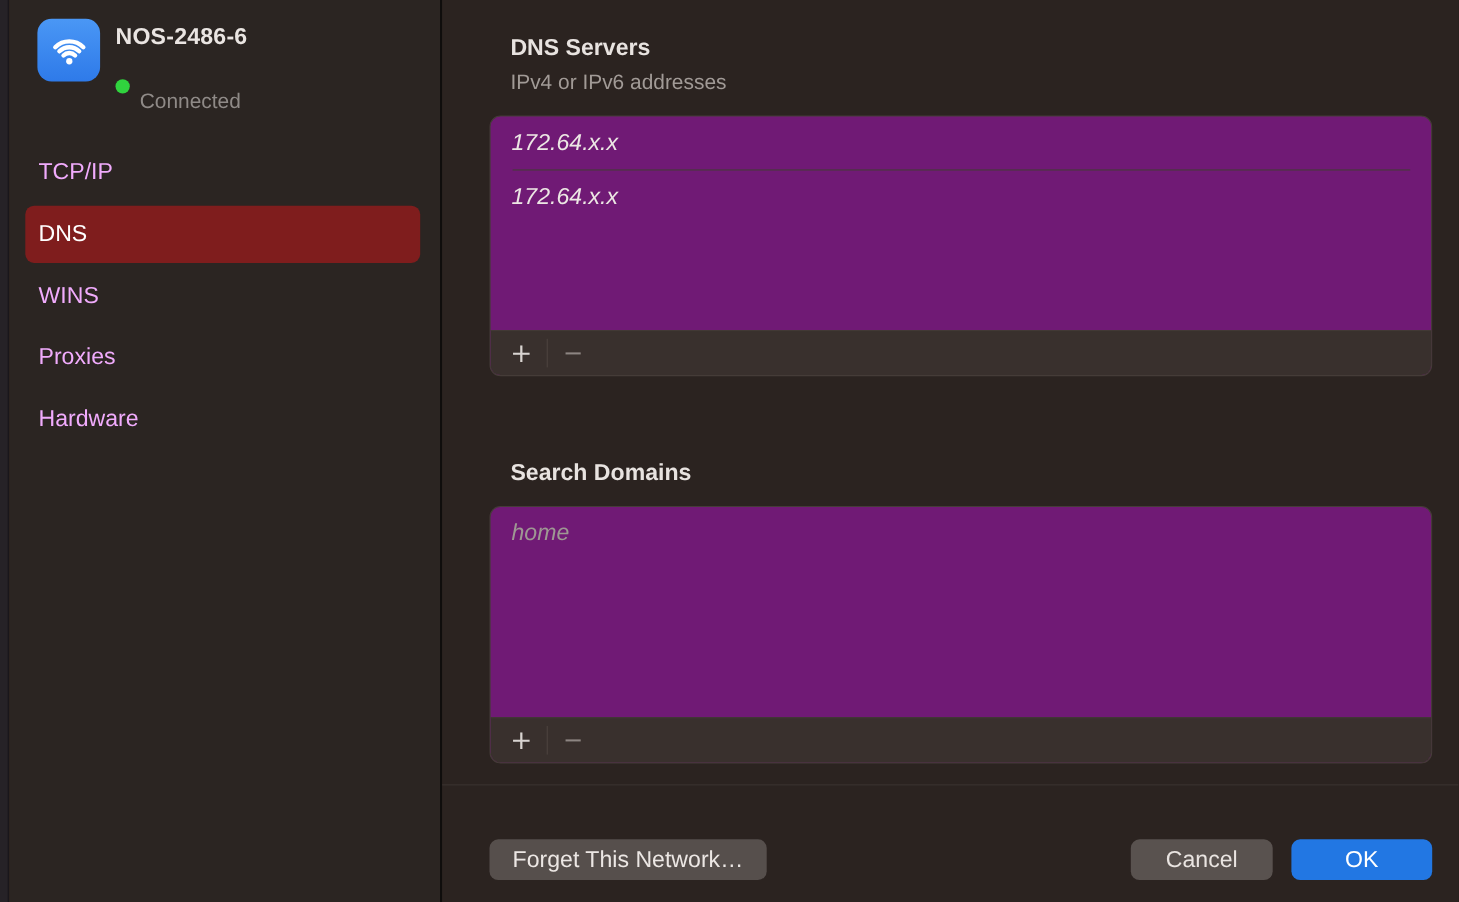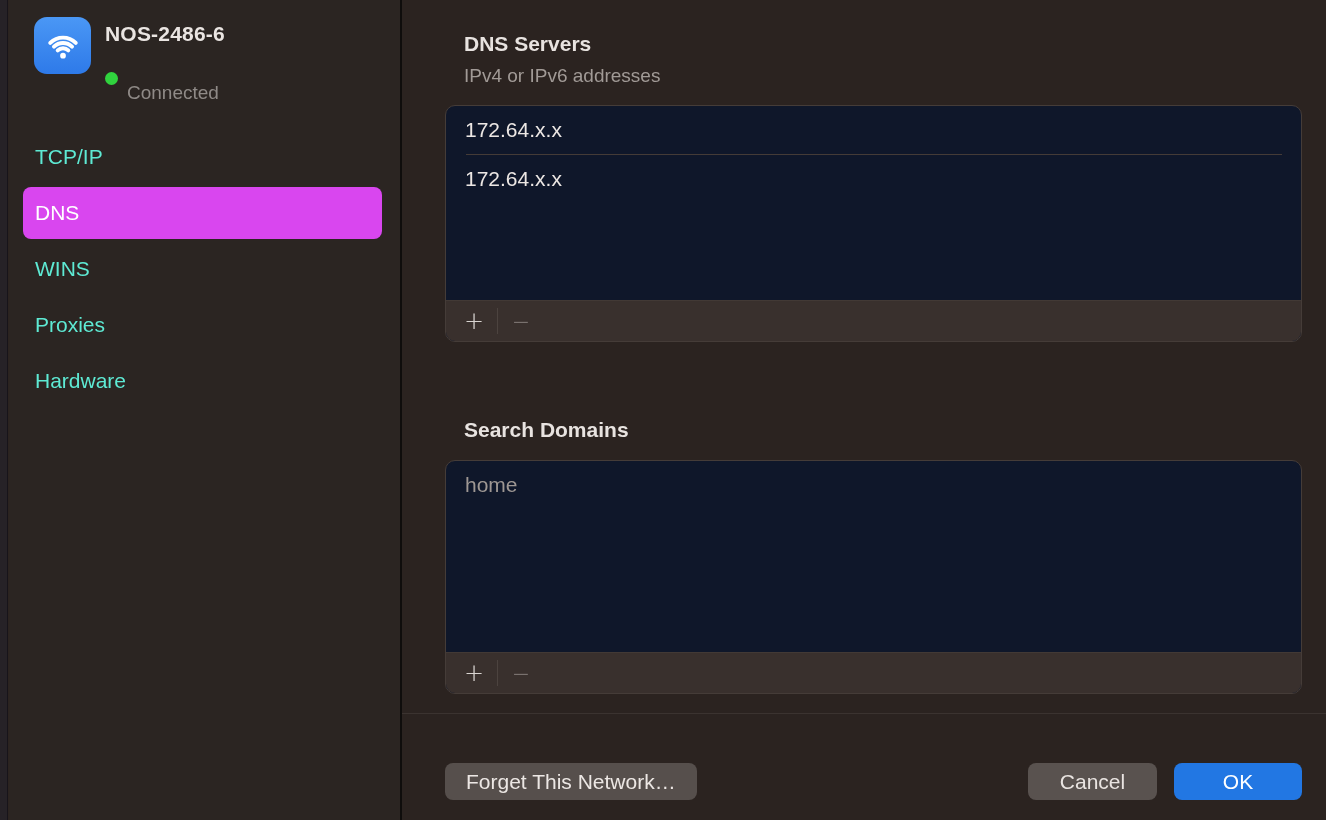--- a/index.html
+++ b/index.html
@@ -42,25 +42,25 @@
   .network-name {
     font-size: 21px; font-weight: 600; color: #eae5e2; letter-spacing: .2px;
   }
   .network-status { display: flex; align-items: center; gap: 9px; margin-top: 7px; }
   .status-dot { width: 13px; height: 13px; border-radius: 50%; background: #30d33e; }
   .status-text { font-size: 19px; color: #8f8a87; margin-top: 29px; }
 
   .sidebar-list { margin-top: 25px; }
   .sidebar-item {
     height: 56px; display: flex; align-items: center;
-    padding-left: 26px; font-size: 21px; color: #5eead4;
+    padding-left: 26px; font-size: 21px; color: #f0abfc;
     border-radius: 8px; margin: 0 18px 0 14px; cursor: default;
   }
   .sidebar-item.selected {
-    background: #d946ef; color: #ffffff; height: 52px; margin-top: 2px; margin-bottom: 2px;
+    background: #7f1d1d; color: #ffffff; height: 52px; margin-top: 2px; margin-bottom: 2px;
     padding-left: 12px;
   }
   .sidebar-item:not(.selected) { padding-left: 12px; }
 
   
   .main {
     position: absolute; left: 402px; right: 0; top: 0; bottom: 0;
     background: #2b2320;
   }
   .content { padding: 30px 24px 0 43px; }
@@ -71,22 +71,23 @@
   .section-subtitle {
     font-size: 19px; color: #a19a96; line-height: 27px; margin-top: 4px;
     padding-left: 19px;
   }
   .gap-between-sections { height: 74px; }
 
   .listbox {
     margin-top: 16px;
     border: 1px solid #453c38;
     border-radius: 10px;
-    background: #0f172a;
+    background: #701a75;
     overflow: hidden;
+    font-style: italic;
   }
   .listbox-rows-dns { height: 194px; }
   .listbox-rows-search { height: 191px; }
   .list-row {
     height: 48px; display: flex; align-items: center;
     padding-left: 19px; font-size: 21px; color: #ece7e4;
   }
   .list-row.dim { color: #9e9793; }
   .row-sep { height: 1px; background: #443b37; margin: 0 19px 0 20px; }
   .listbox-footer {

